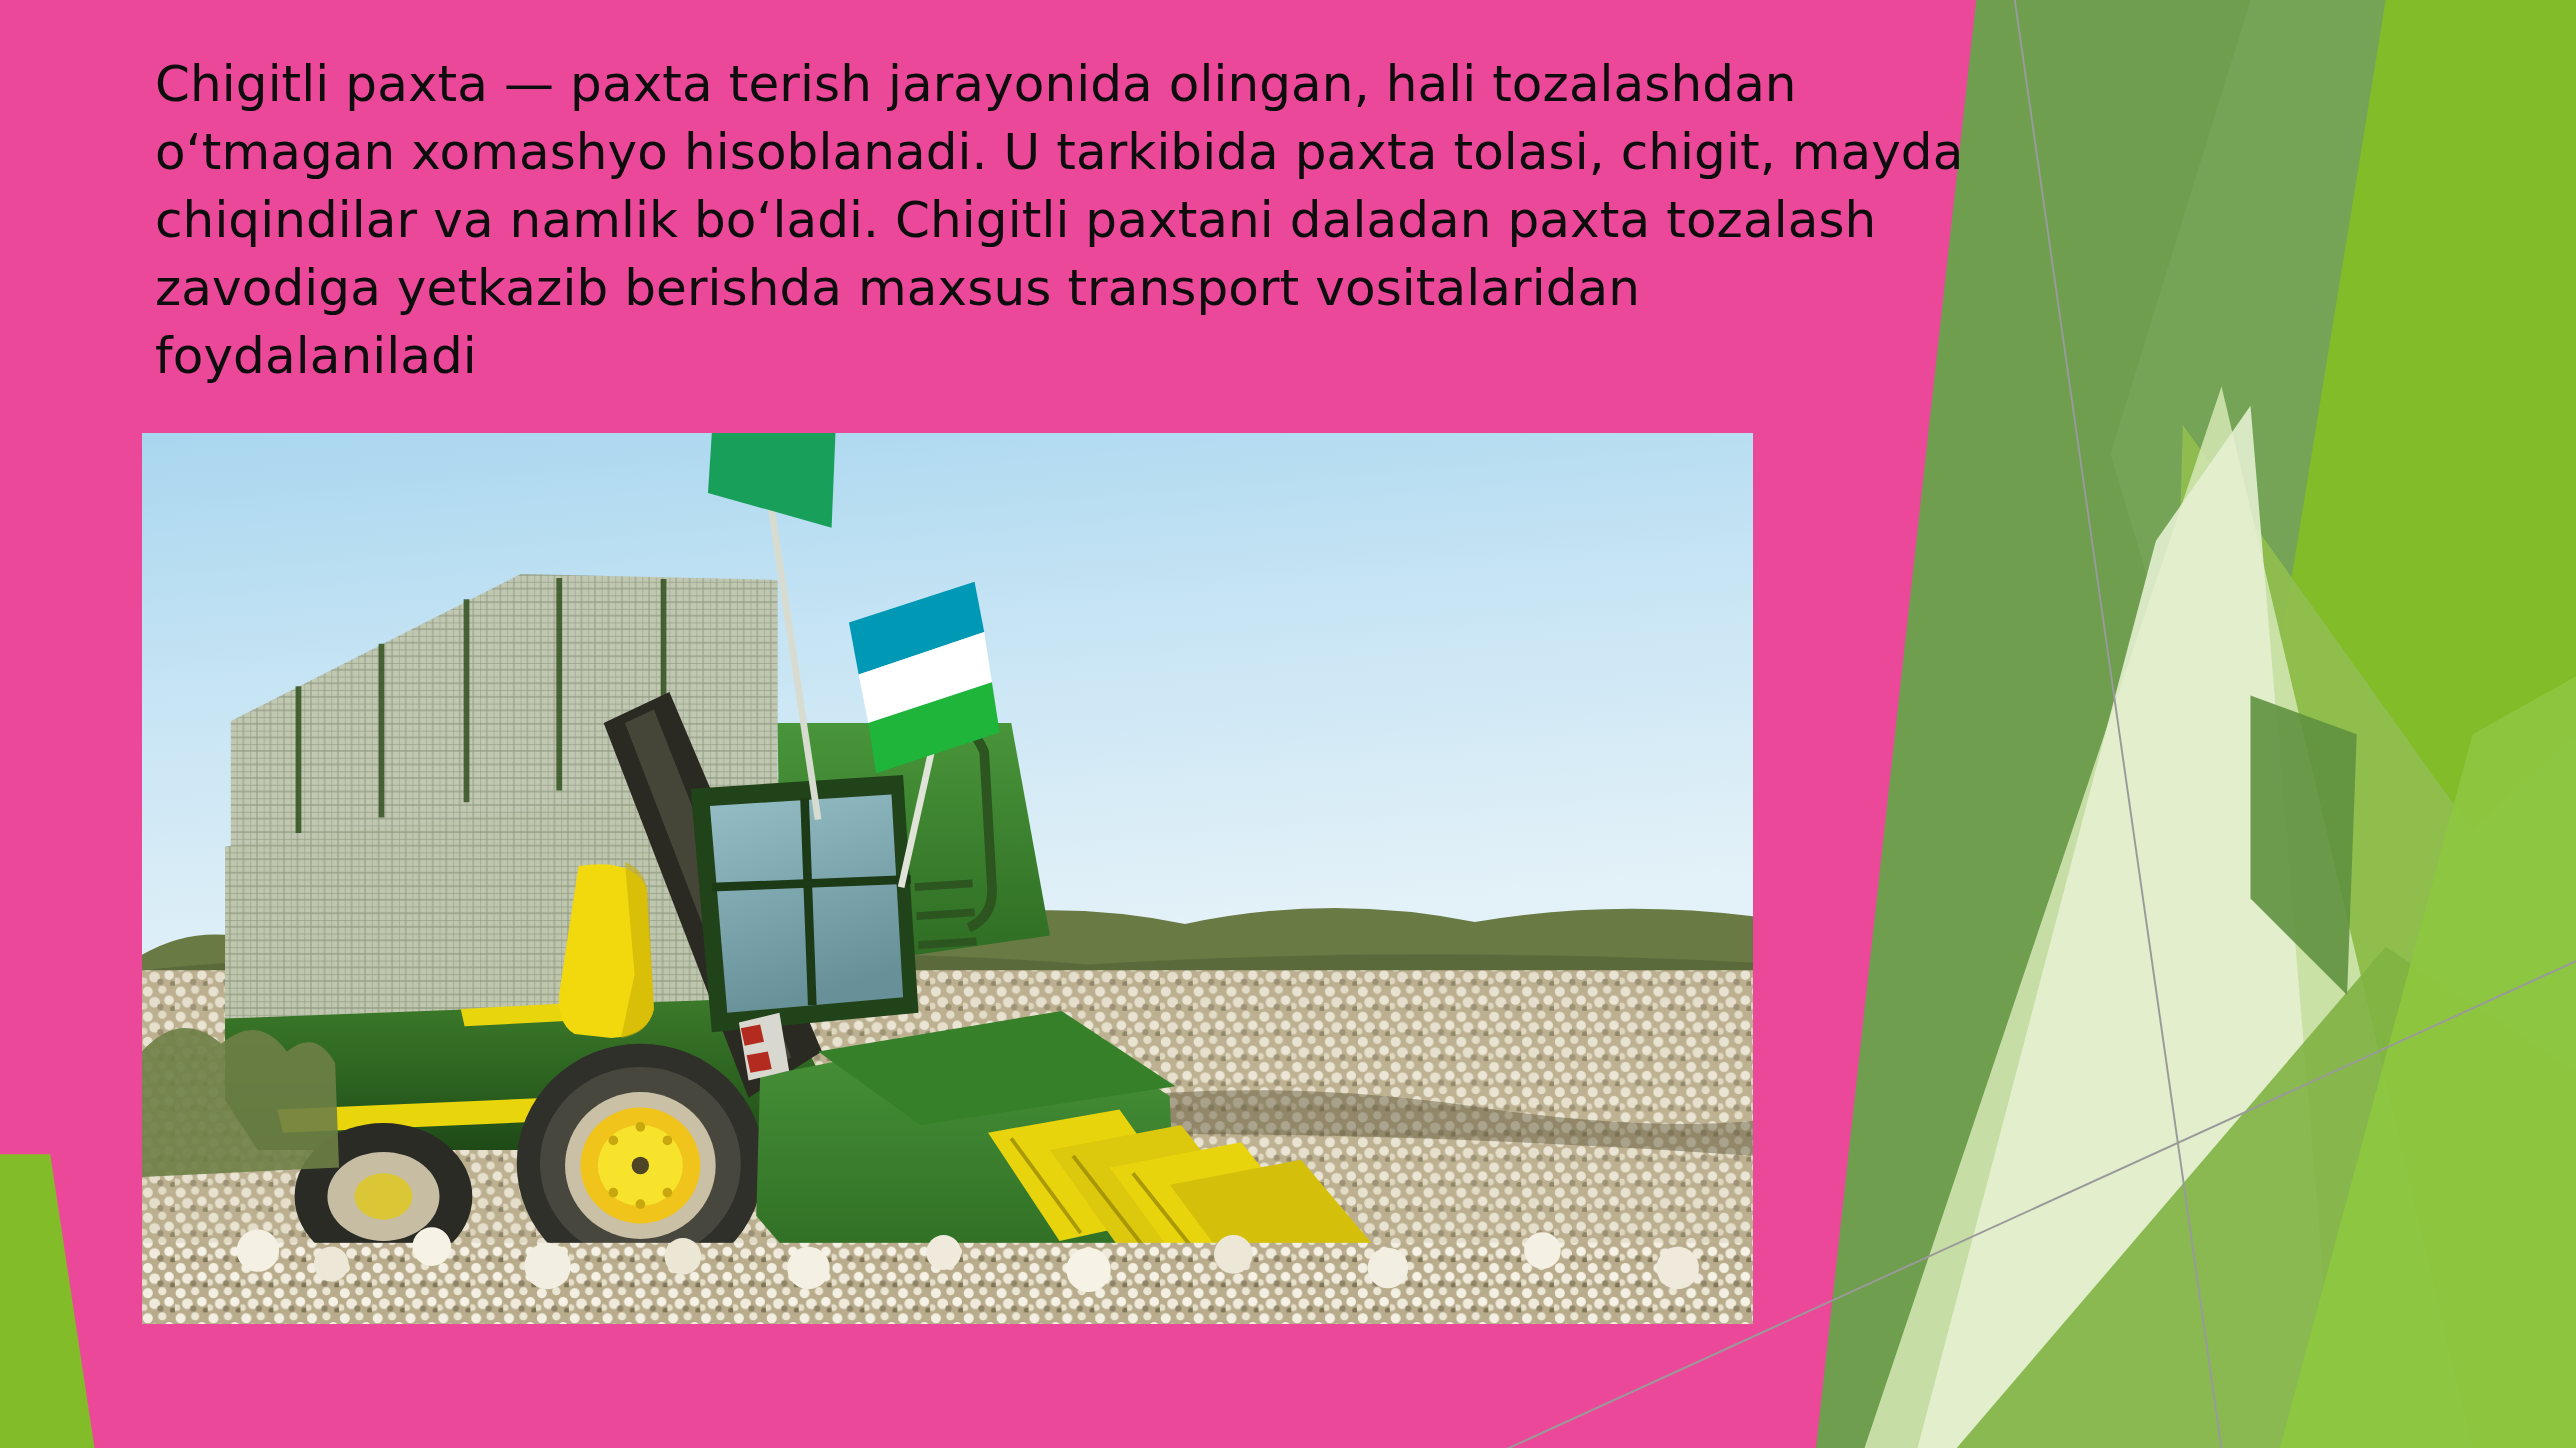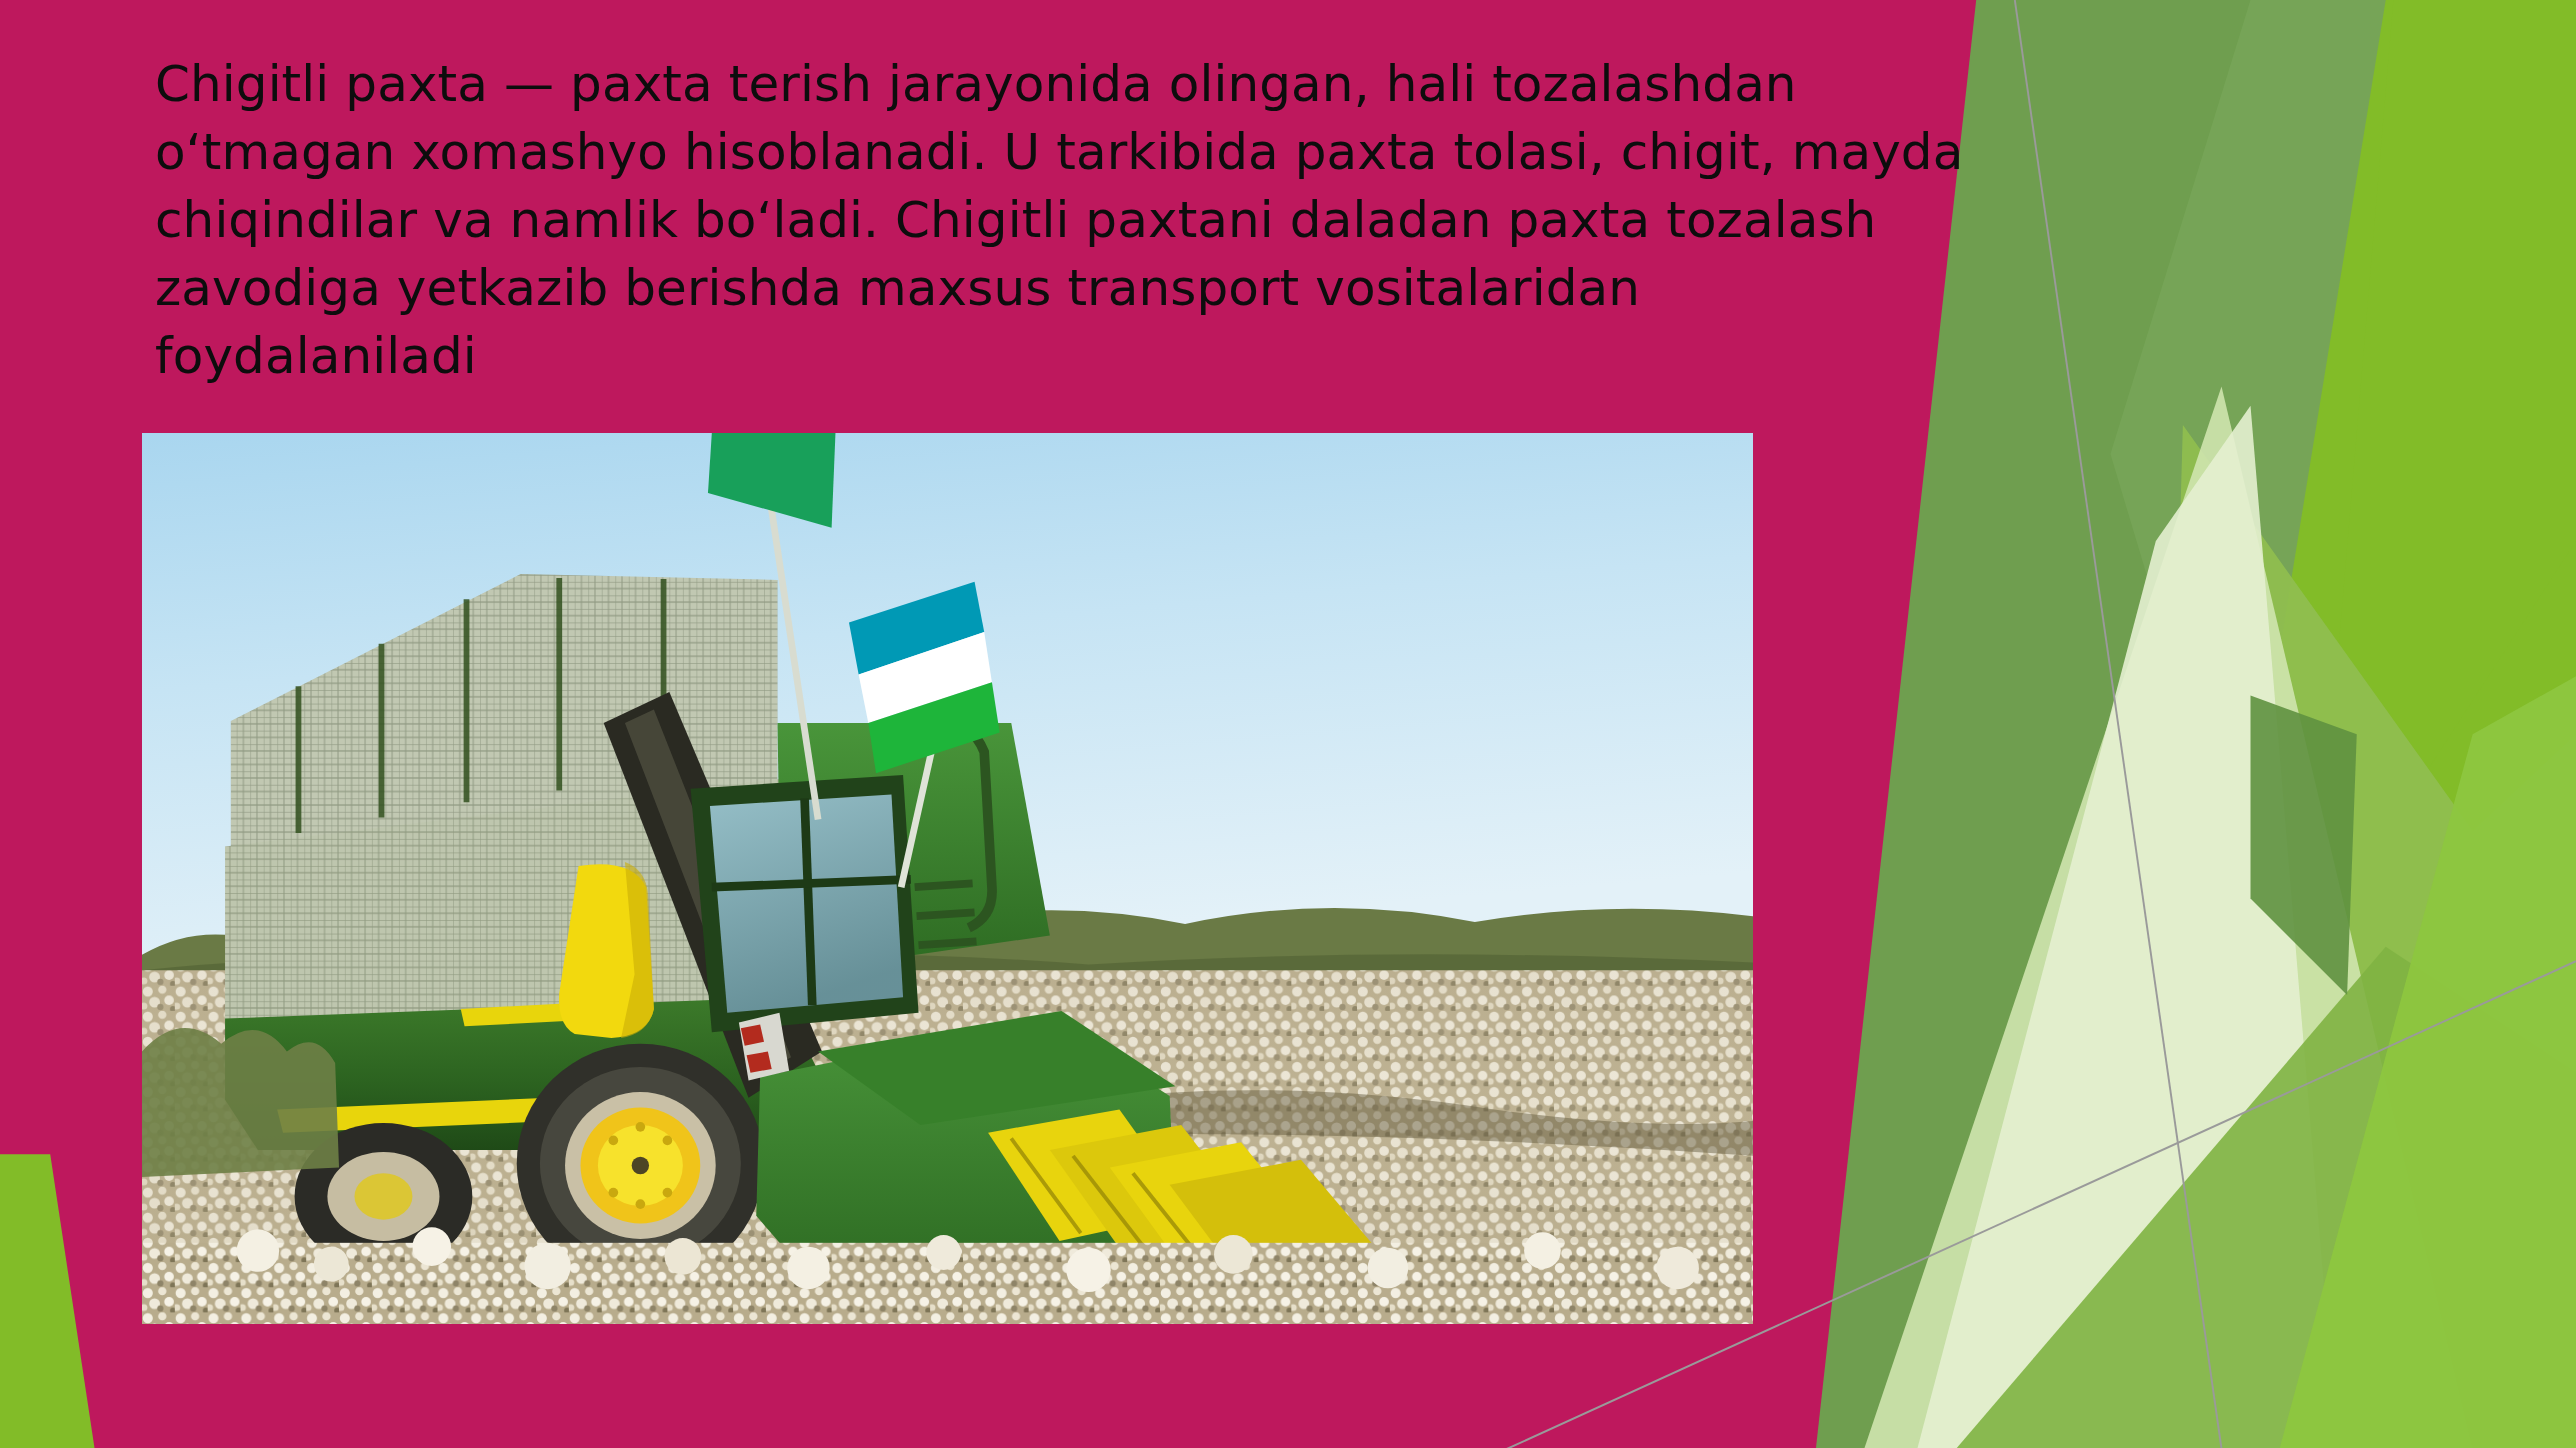--- a/index.html
+++ b/index.html
@@ -10,21 +10,21 @@
   body {
     width: 2576px;
     height: 1449px;
     overflow: hidden;
     font-family: "Liberation Sans", sans-serif;
   }
   #slide {
     position: relative;
     width: 2576px;
     height: 1449px;
-    background: #be185d;
+    background: #ec4899;
     overflow: hidden;
   }
 
   
   #bg-decoration {
     position: absolute;
     inset: 0;
     width: 2576px;
     height: 1449px;
     pointer-events: none;

